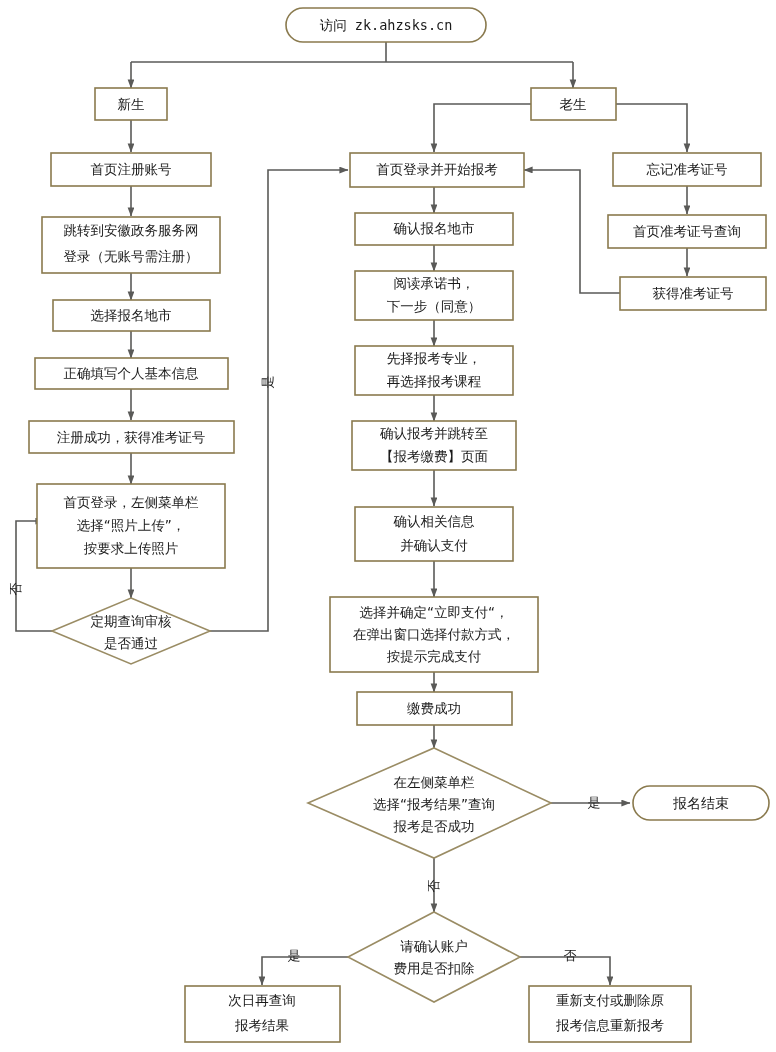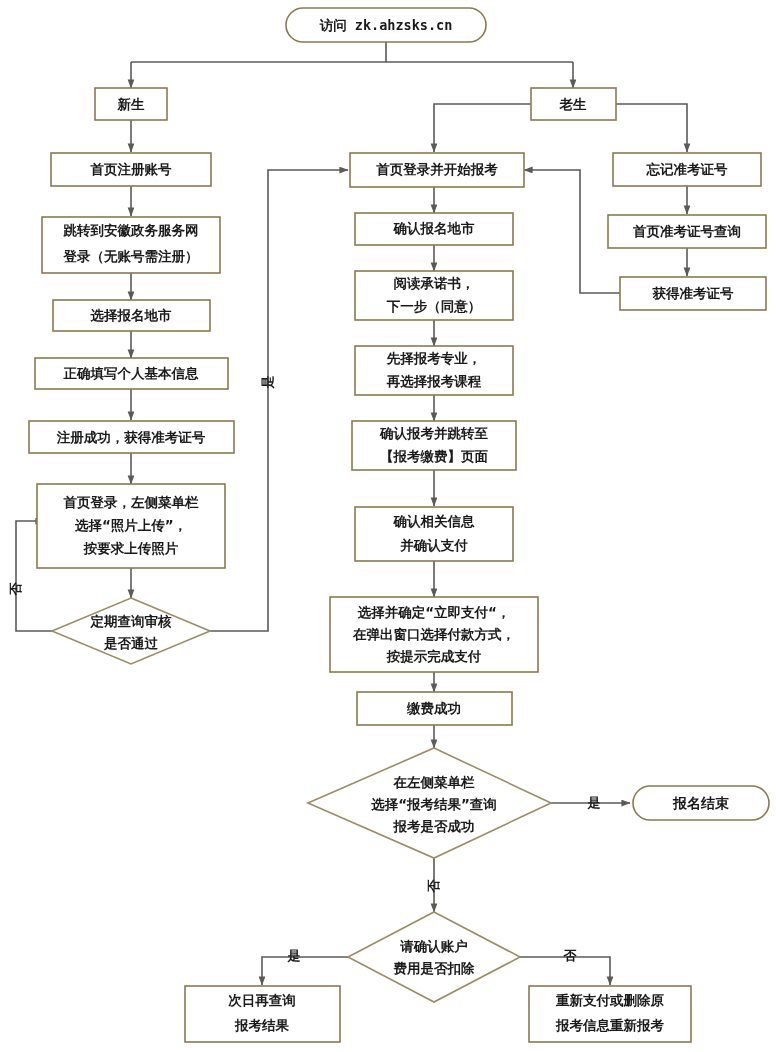--- a/index.html
+++ b/index.html
@@ -1,21 +1,21 @@
 <!DOCTYPE html>
 <html><head>
 <meta charset="utf-8">
 <style>
   html,body{margin:0;padding:0;background:#ffffff;}
   body{
     width:776px;height:1052px;
     font-family:"DejaVu Sans","Liberation Sans",sans-serif;
     overflow:hidden;
   }
-  #stage{position:relative;width:776px;height:956px;font-weight:bold;}
+  #stage{position:relative;width:776px;height:956px;}
   svg#flow{position:absolute;left:0;top:0;width:776px;height:1052px;}
   .nodeText{
     font-family:"DejaVu Sans","Liberation Sans",sans-serif;
     font-size:13.5px;
     fill:#1a1a1a;
     text-anchor:middle;
     dominant-baseline:middle;
     white-space:pre;
   }
   .edgeLabel{

